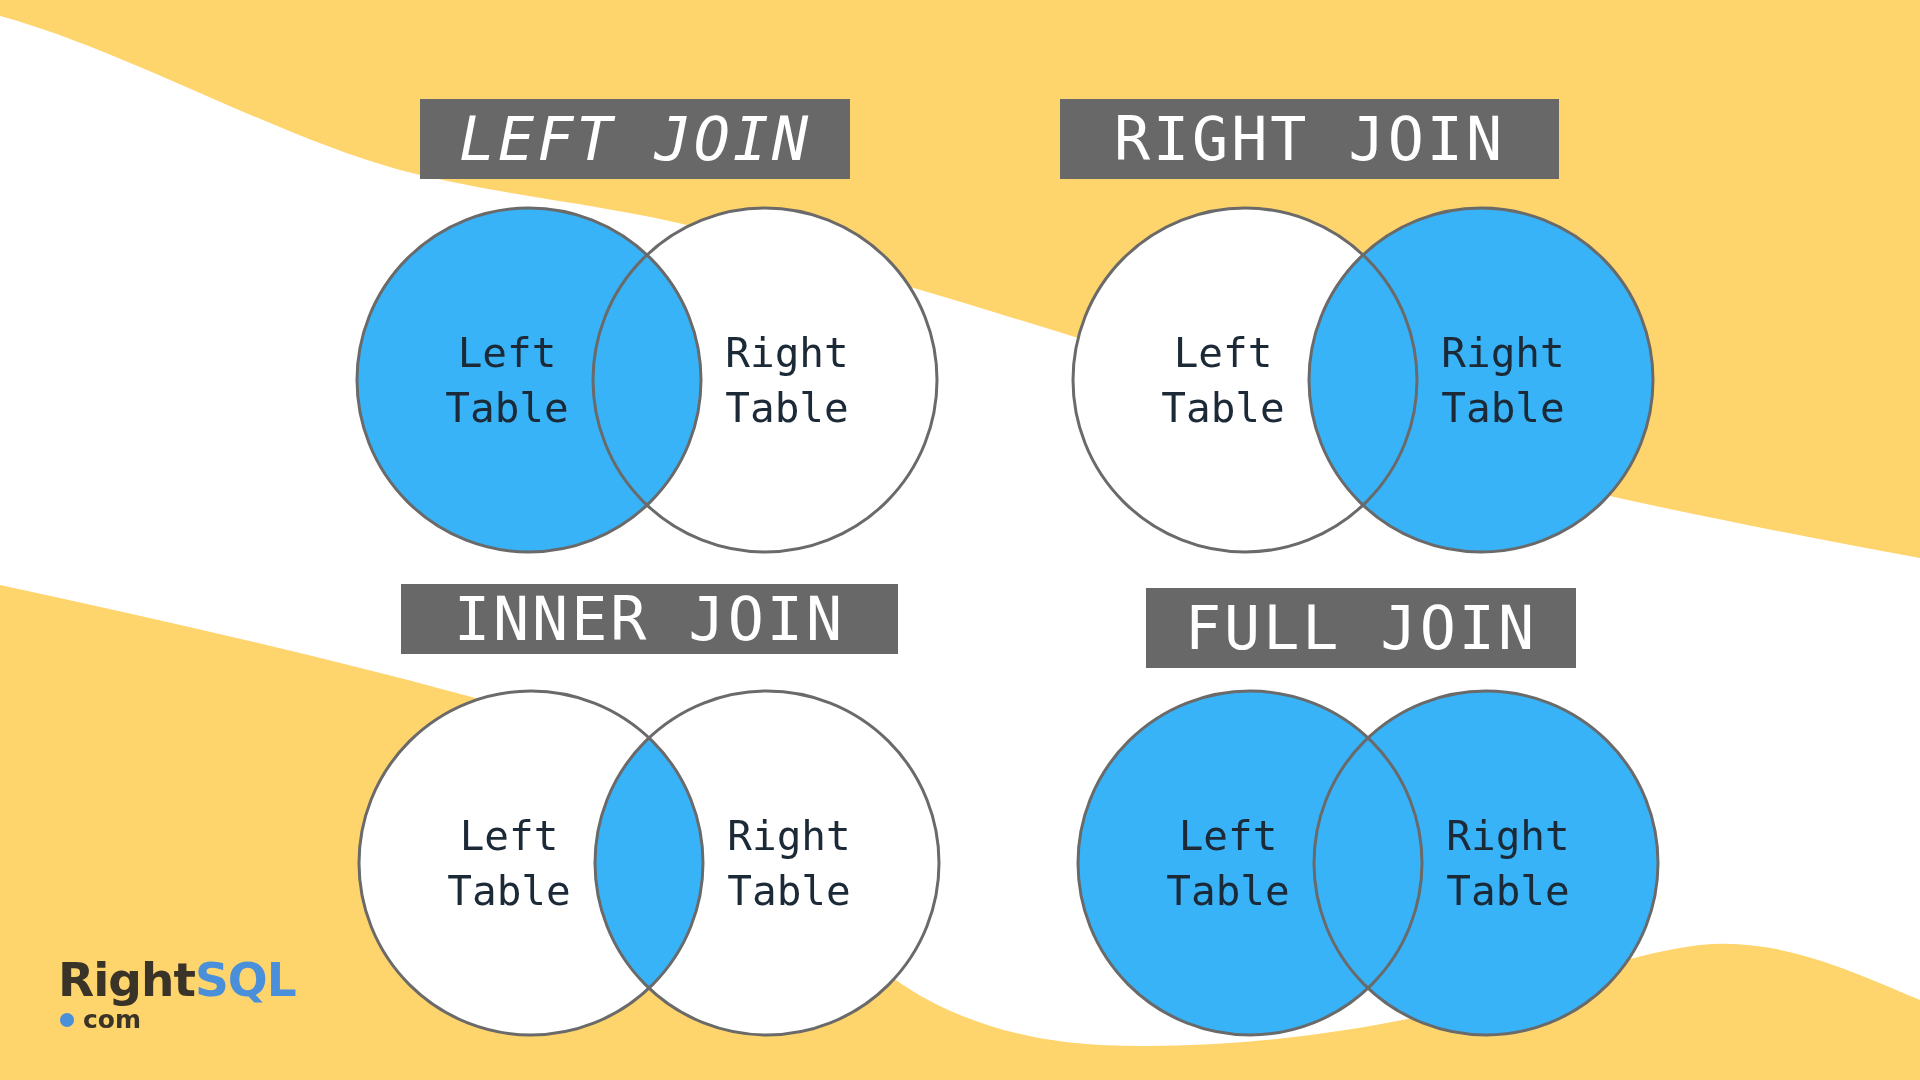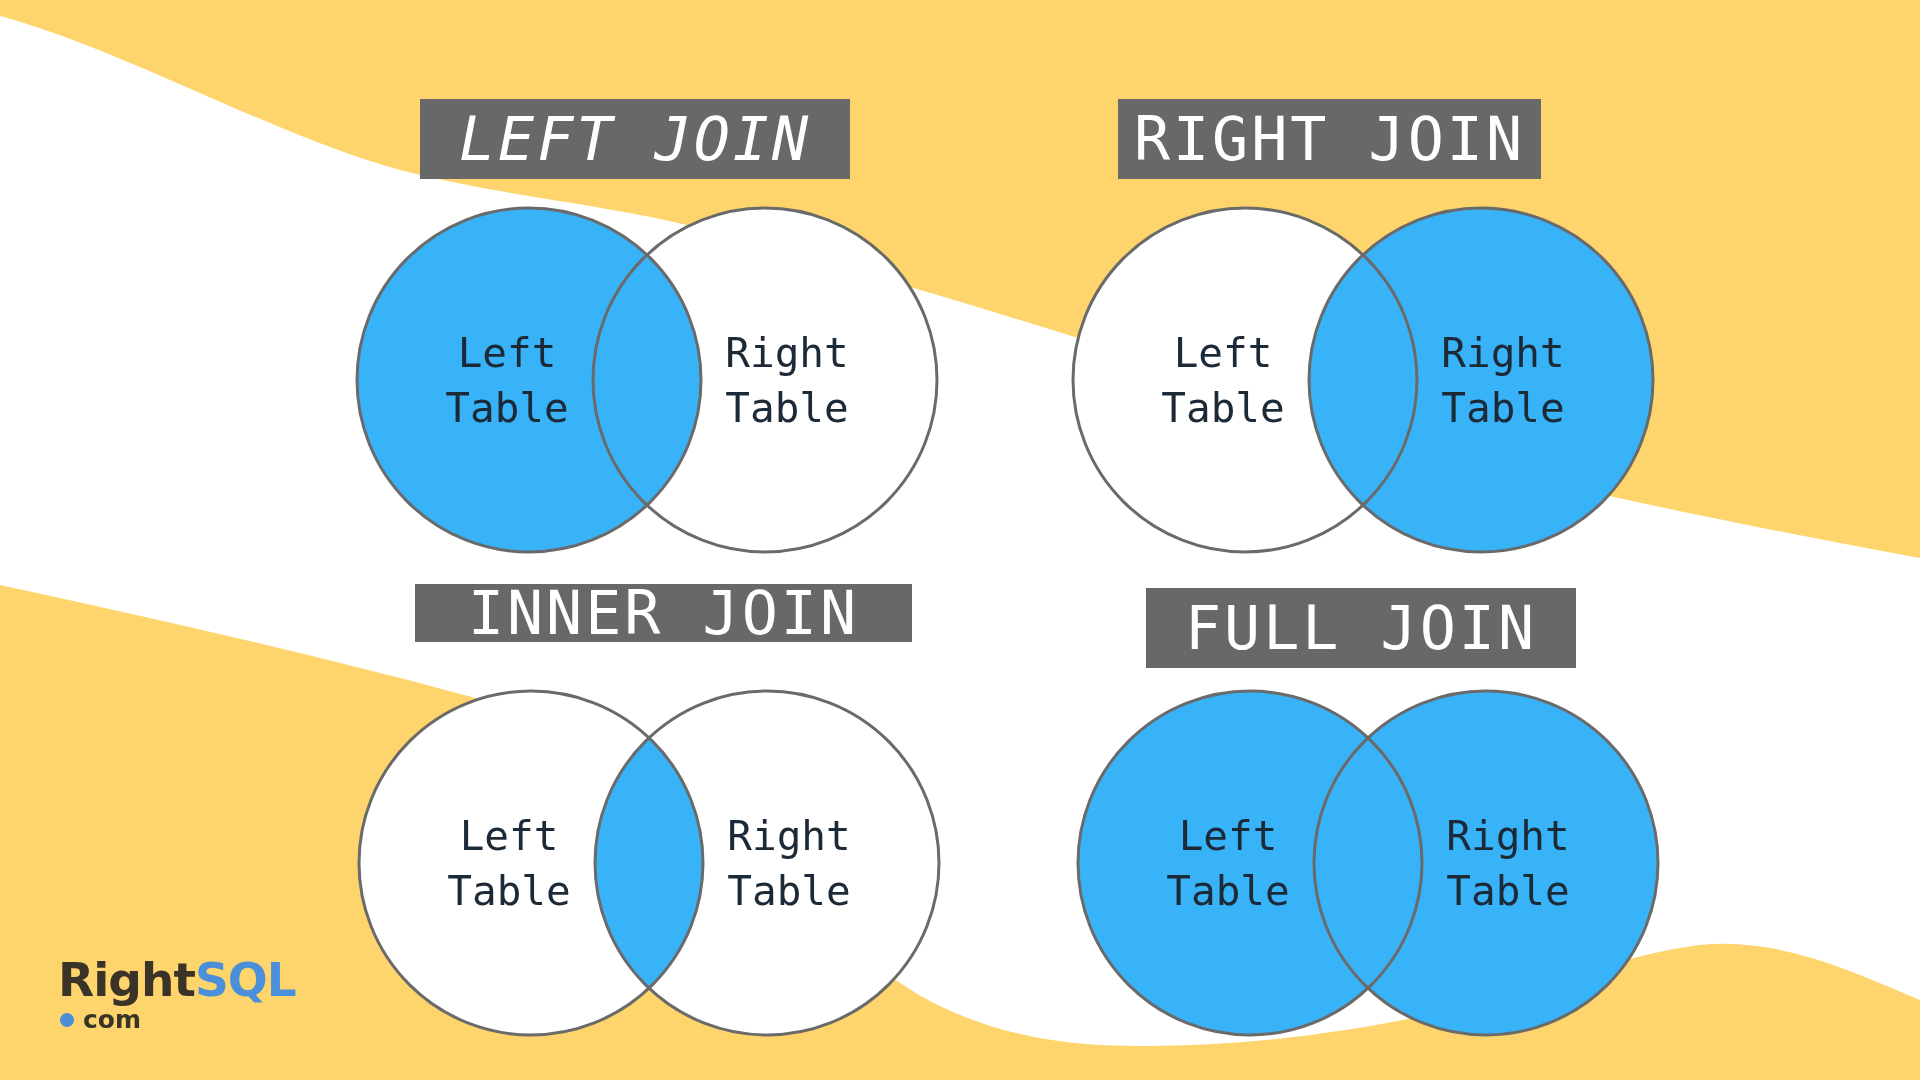--- a/index.html
+++ b/index.html
@@ -22,22 +22,22 @@
     position:absolute;
     background:var(--box-gray);
     color:var(--title-text);
     font-family:"DejaVu Sans Mono","Liberation Mono",monospace;
     font-size:60px;
     letter-spacing:3px;
     display:flex;align-items:center;justify-content:center;
     white-space:nowrap;
   }
   #title-left  {left:420px; top:99px;  width:430px;height:80px;font-style:italic;}
-  #title-right {left:1118px;top:99px;  width:423px;height:80px;}
-  #title-inner {left:415px; top:584px; width:497px;height:58px;}
+  #title-right {left:1060px;top:99px;  width:499px;height:80px;}
+  #title-inner {left:401px; top:584px; width:497px;height:70px;}
   #title-full  {left:1146px;top:588px; width:430px;height:80px;}
   .venn-label{
     font-family:"DejaVu Sans Mono","Liberation Mono",monospace;
     font-size:41px;
     fill:var(--label-text);
   }
   #logo{
     position:absolute;left:58px;top:956px;width:300px;
     font-family:"DejaVu Sans","Liberation Sans",sans-serif;
     font-weight:bold;line-height:1;

